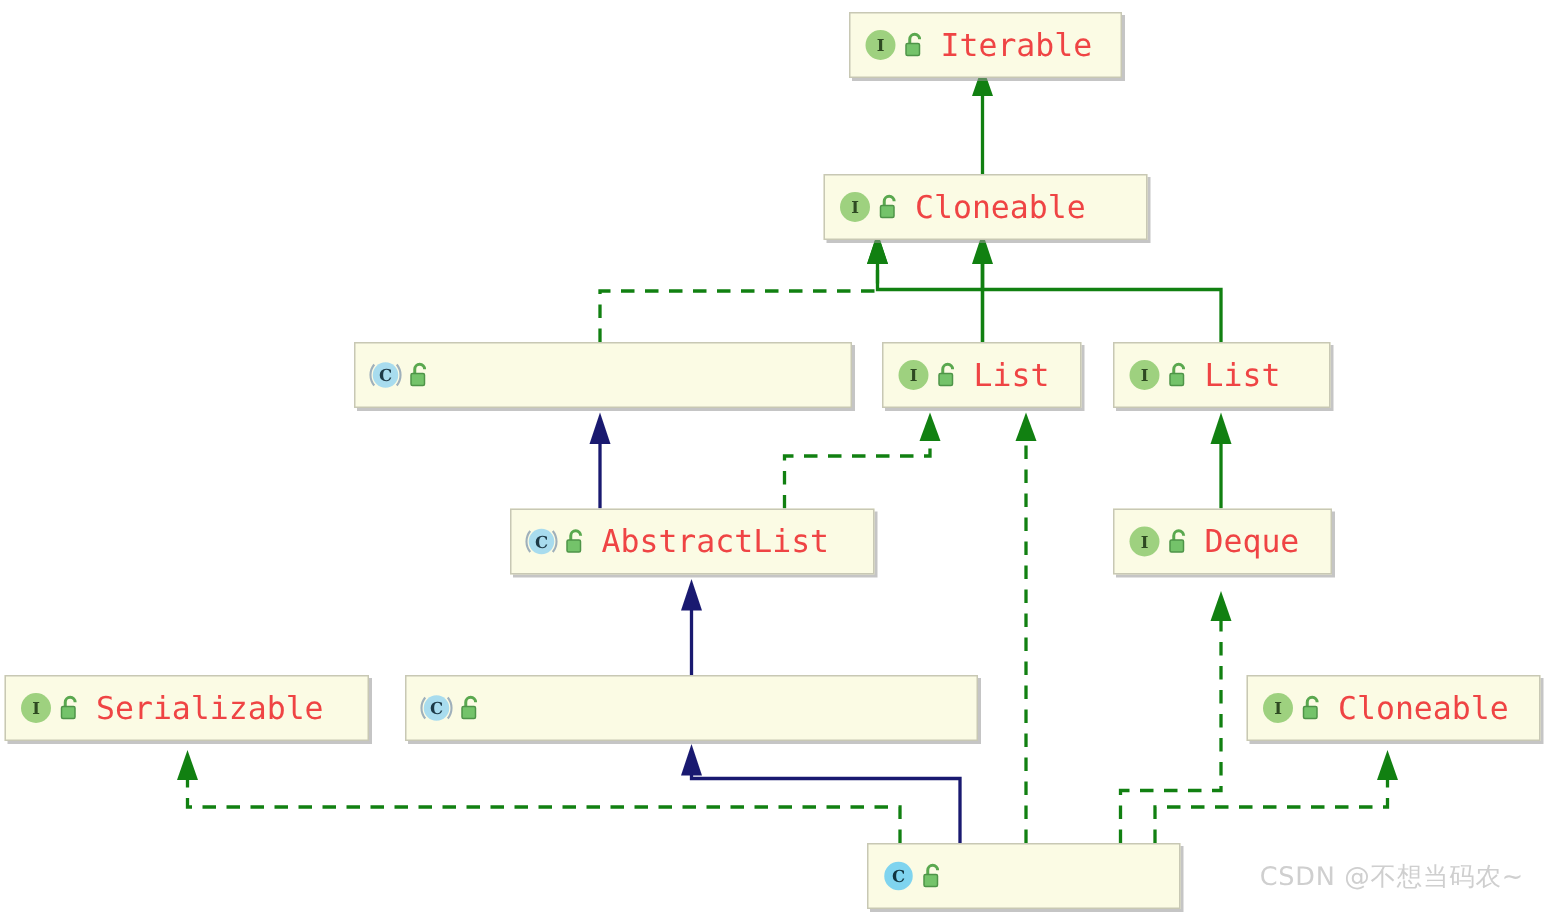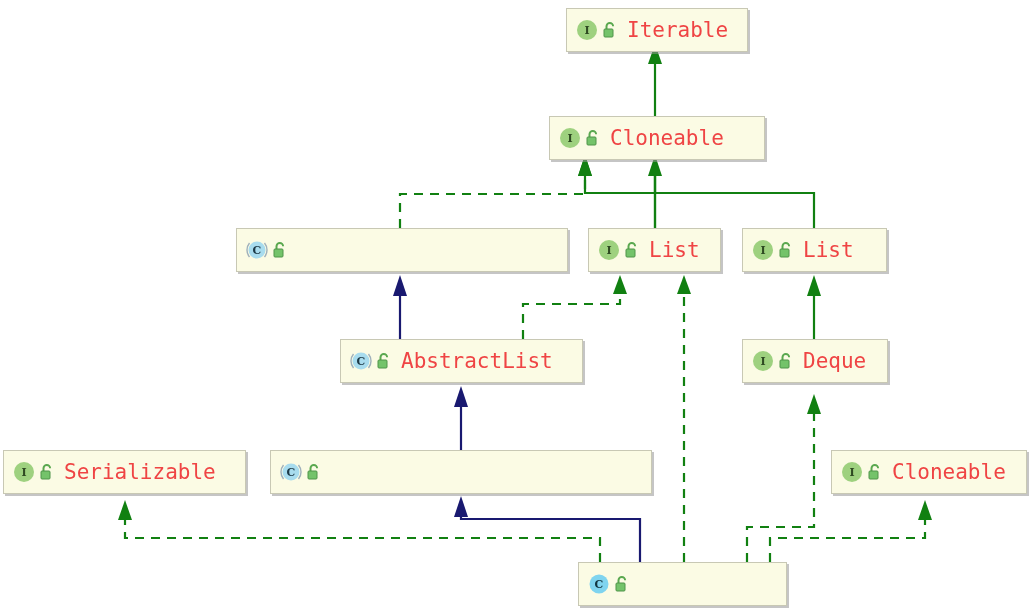--- a/index.html
+++ b/index.html
@@ -358,14 +358,15 @@
       </span>
       <span class="lock-icon">
         <svg width="17" height="20" viewBox="0 0 17 20">
           <path d="M5.5 9 V6.2 a3.3 3.3 0 0 1 6.6 0" fill="none" stroke="#5aa84f" stroke-width="2"></path>
           <rect x="3" y="9" width="9" height="8" rx="1" fill="#74c36a" stroke="#4e9448" stroke-width="1"></rect>
         </svg>
       </span>
     </span>
   </div>
 
+  <div class="watermark">CSDN @不想当码农~</div>
 
 </div>
 
 </body></html>

